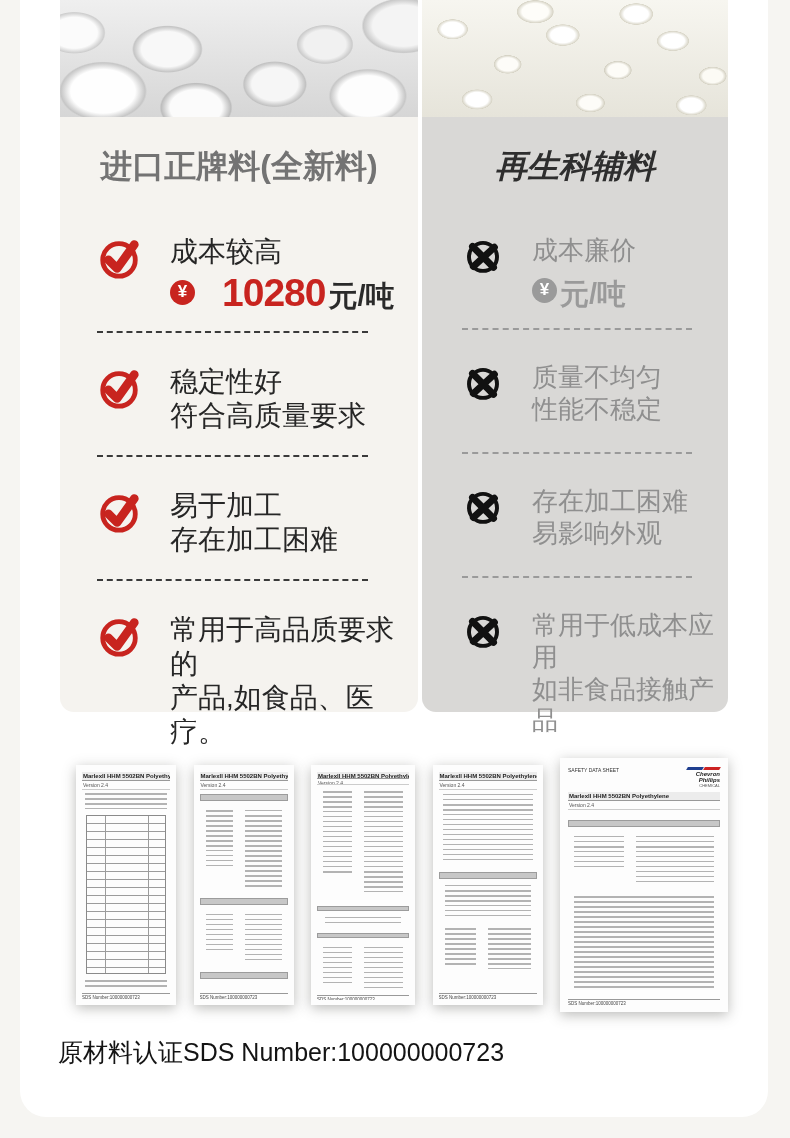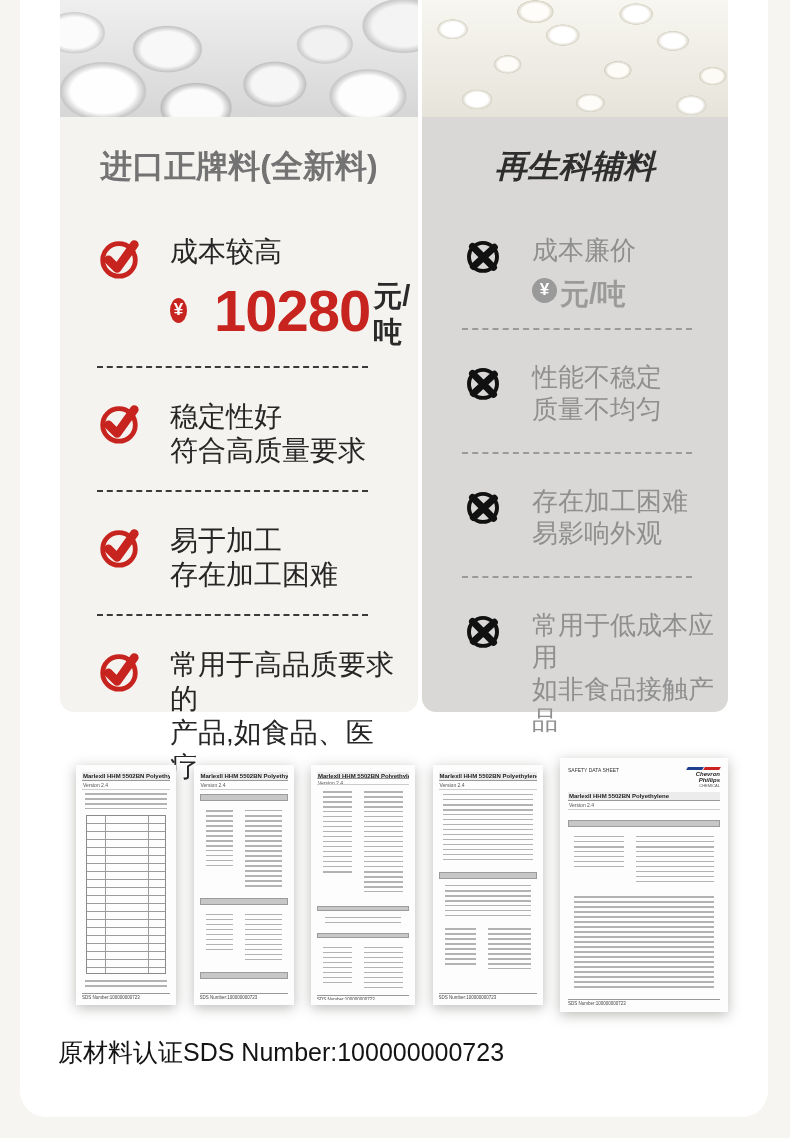--- a/index.html
+++ b/index.html
@@ -70,21 +70,21 @@
   .panel-right .icon{width:42px;height:42px;}
   .divider{border-top:2px dashed #3a3a3a;margin:16px 50px 0 37px;height:0;}
   .panel-right .divider{border-top-color:#9a9a9a;margin:16px 36px 0 40px;}
   .price-row{display:flex;align-items:center;gap:3px;margin-top:2px;}
   .yen-badge{
     width:25px;height:25px;border-radius:50%;display:inline-flex;
     align-items:center;justify-content:center;color:#fff;font-weight:bold;font-size:17px;
   }
   .yen-red{background:var(--accent-red);}
   .yen-gray{background:#9a9a9a;}
-  .price-amount{font-size:58px;font-weight:bold;letter-spacing:-1px;line-height:1;margin-left:24px;}
+  .price-amount{font-size:39px;font-weight:bold;letter-spacing:-1px;line-height:1;margin-left:24px;}
   .price-red{color:var(--accent-red);}
   .price-gray{color:#9a9a9a;}
   .price-unit{font-size:29px;font-weight:bold;color:#2a2a2a;padding-top:8px;}
   .panel-right .price-unit{color:#9a9a9a;}
   
   .docs{
     margin:46px 40px 0 40px;height:254px;
     display:flex;justify-content:space-between;align-items:center;padding-left:16px;
   }
   .doc{
@@ -232,22 +232,22 @@
         <div class="divider"></div>
 
         <div class="item item-n">
           <span class="icon">
             <svg viewBox="0 0 48 48" width="42" height="42">
               <circle cx="24" cy="25" r="16" fill="none" stroke="#111" stroke-width="4.5"></circle>
               <path d="M12 13 L36 37 M37 14 L13 36" fill="none" stroke="#111" stroke-width="8" stroke-linecap="round"></path>
             </svg>
           </span>
           <div class="txt">
+            <div>质量不均匀</div>
             <div>性能不稳定</div>
-            <div>质量不均匀</div>
           </div>
         </div>
 
         <div class="divider"></div>
 
         <div class="item item-n">
           <span class="icon">
             <svg viewBox="0 0 48 48" width="42" height="42">
               <circle cx="24" cy="25" r="16" fill="none" stroke="#111" stroke-width="4.5"></circle>
               <path d="M12 13 L36 37 M37 14 L13 36" fill="none" stroke="#111" stroke-width="8" stroke-linecap="round"></path>

